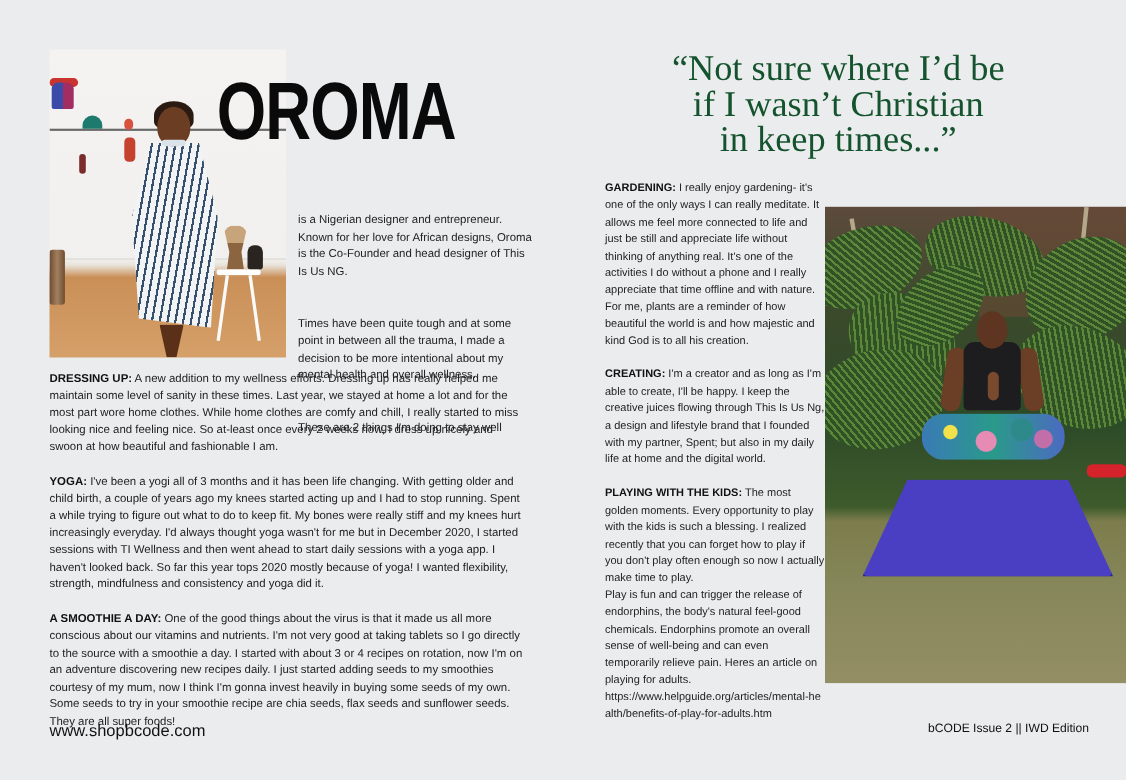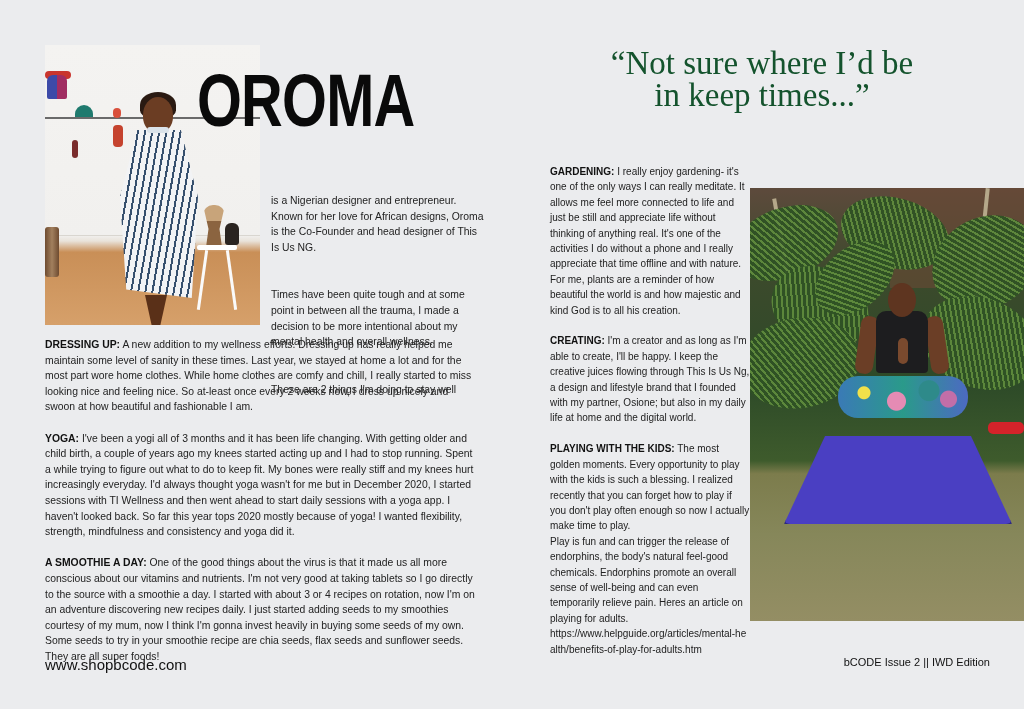--- a/index.html
+++ b/index.html
@@ -166,26 +166,27 @@
     <p><span class="label">A SMOOTHIE A DAY:</span><span> One of the good things about the virus is that it made us all more conscious about our vitamins and nutrients. I'm not very good at taking tablets so I go directly to the source with a smoothie a day. I started with about 3 or 4 recipes on rotation, now I'm on an adventure discovering new recipes daily. I just started adding seeds to my smoothies courtesy of my mum, now I think I'm gonna invest heavily in buying some seeds of my own. Some seeds to try in your smoothie recipe are chia seeds, flax seeds and sunflower seeds. They are all super foods!</span></p>
   </div>
 
   <div class="footer-left">www.shopbcode.com</div>
 </div>
 
 <div class="page page-right">
 
   <div class="quote">
     <span>“Not sure where I’d be</span>
+    <span>if I wasn’t Christian</span>
     <span>in keep times...”</span>
   </div>
 
   <div class="body-right">
     <p><span class="label">GARDENING:</span><span> I really enjoy gardening- it's one of the only ways I can really meditate. It allows me feel more connected to life and just be still and appreciate life without thinking of anything real. It's one of the activities I do without a phone and I really appreciate that time offline and with nature. For me, plants are a reminder of how beautiful the world is and how majestic and kind God is to all his creation.</span></p>
-    <p><span class="label">CREATING:</span><span> I'm a creator and as long as I'm able to create, I'll be happy. I keep the creative juices flowing through This Is Us Ng, a design and lifestyle brand that I founded with my partner, Osione; but also in my daily life at home and the digital world.</span></p>
+    <p><span class="label">CREATING:</span><span> I'm a creator and as long as I'm able to create, I'll be happy. I keep the creative juices flowing through This Is Us Ng, a design and lifestyle brand that I founded with my partner, Spent; but also in my daily life at home and the digital world.</span></p>
     <p style="margin-bottom:0"><span class="label">PLAYING WITH THE KIDS:</span><span> The most golden moments. Every opportunity to play with the kids is such a blessing. I realized recently that you can forget how to play if you don't play often enough so now I actually make time to play.</span><br><span>Play is fun and can trigger the release of endorphins, the body's natural feel-good chemicals. Endorphins promote an overall sense of well-being and can even temporarily relieve pain. Heres an article on playing for adults.</span><br><span style="word-break:break-all">https://www.helpguide.org/articles/mental-health/benefits-of-play-for-adults.htm</span></p>
   </div>
 
   <div class="photo-right">
     <div class="fence"></div>
     <div class="trunk" style="left:30px;top:10px;height:90px;transform:rotate(-10deg)"></div>
     <div class="trunk" style="left:230px;top:0;height:110px;transform:rotate(6deg)"></div>
     <div class="frond" style="left:-20px;top:20px;width:110px;height:70px;transform:rotate(-20deg)"></div>
     <div class="frond" style="left:20px;top:80px;width:100px;height:80px;transform:rotate(25deg)"></div>
     <div class="frond" style="left:-10px;top:130px;width:120px;height:90px;transform:rotate(-10deg)"></div>

